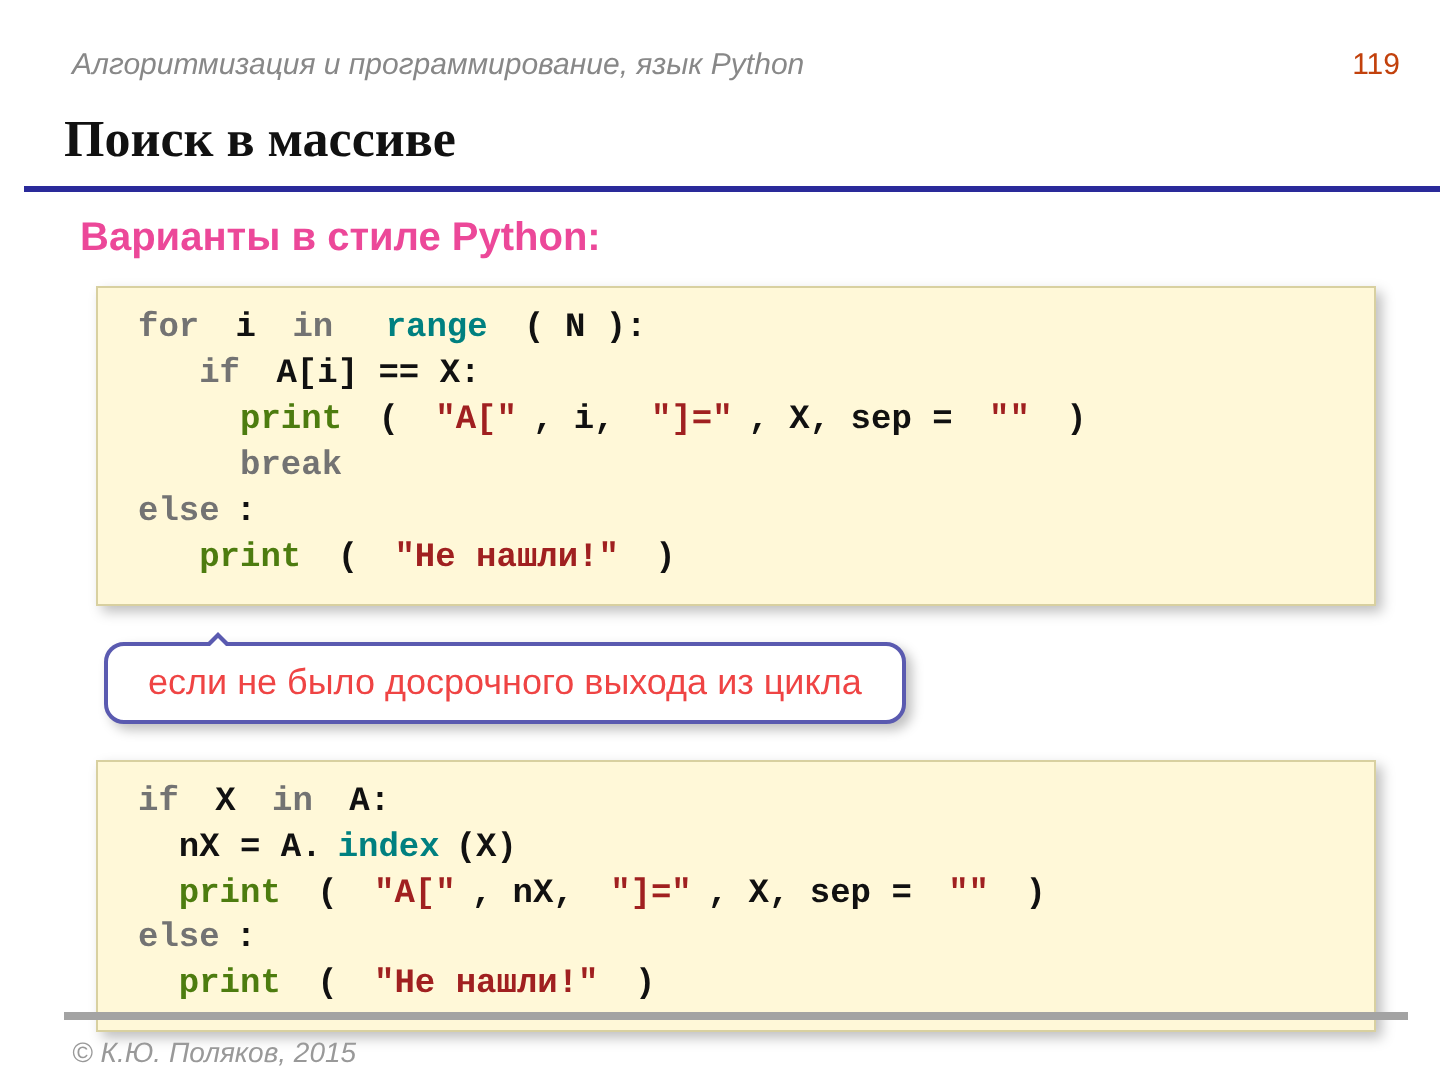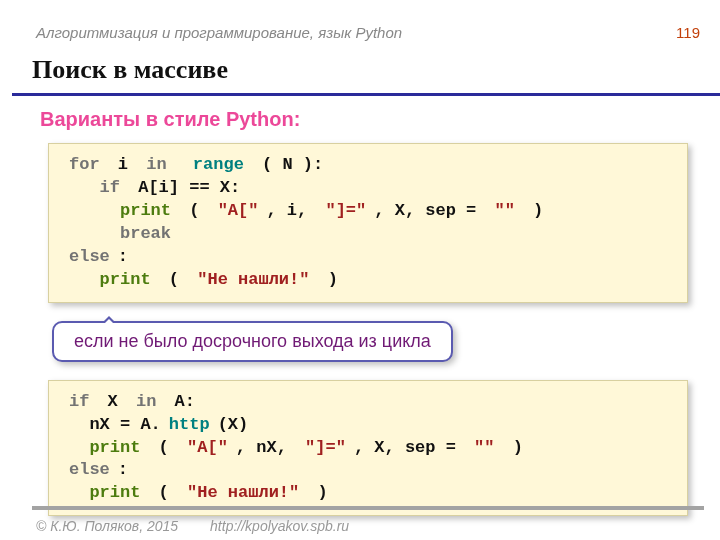--- a/index.html
+++ b/index.html
@@ -51,21 +51,21 @@
     position: relative;
   }
   .callout {
     display: inline-block;
     background: #fff;
     border: 2px solid #5a5ab0;
     border-radius: 10px;
     padding: 8px 16px;
     box-shadow: 3px 3px 6px rgba(0,0,0,0.25);
     font-size: 18px;
-    color: #701a75;
+    color: #ef4444;
     position: relative;
   }
   .callout::before {
     content: "";
     position: absolute;
     top: -14px; left: 48px;
     border: 7px solid transparent;
     border-bottom-color: #5a5ab0;
   }
   .callout::after {
@@ -110,21 +110,20 @@
 <span class="kw-blue">else</span><span class="black">:</span>
 <span class="kw-magenta">   print</span><span class="black"> ( </span><span class="str-red">"Не нашли!"</span><span class="black"> )</span></div>
 
 <div class="callout-wrap">
   <div class="callout">
     <span>если не было досрочного выхода из цикла</span>
   </div>
 </div>
 
 <div class="code-block"><span class="kw-blue">if</span><span class="black"> X </span><span class="kw-blue">in</span><span class="black"> A:</span>
-<span class="black">  nX = A.</span><span class="kw-teal">http</span><span class="black">(X)</span>
+<span class="black">  nX = A.</span><span class="kw-teal">index</span><span class="black">(X)</span>
 <span class="kw-magenta">  print</span><span class="black"> ( </span><span class="str-red">"A["</span><span class="black">, nX, </span><span class="str-red">"]="</span><span class="black">, X, sep = </span><span class="str-red">""</span><span class="black"> )</span>
 <span class="kw-blue">else</span><span class="black">:</span>
 <span class="kw-magenta">  print</span><span class="black"> ( </span><span class="str-red">"Не нашли!"</span><span class="black"> )</span></div>
 
 <div class="footer">
   <span>© К.Ю. Поляков, 2015</span>
-  <span>http://kpolyakov.spb.ru</span>
 </div>
 
 </body></html>

